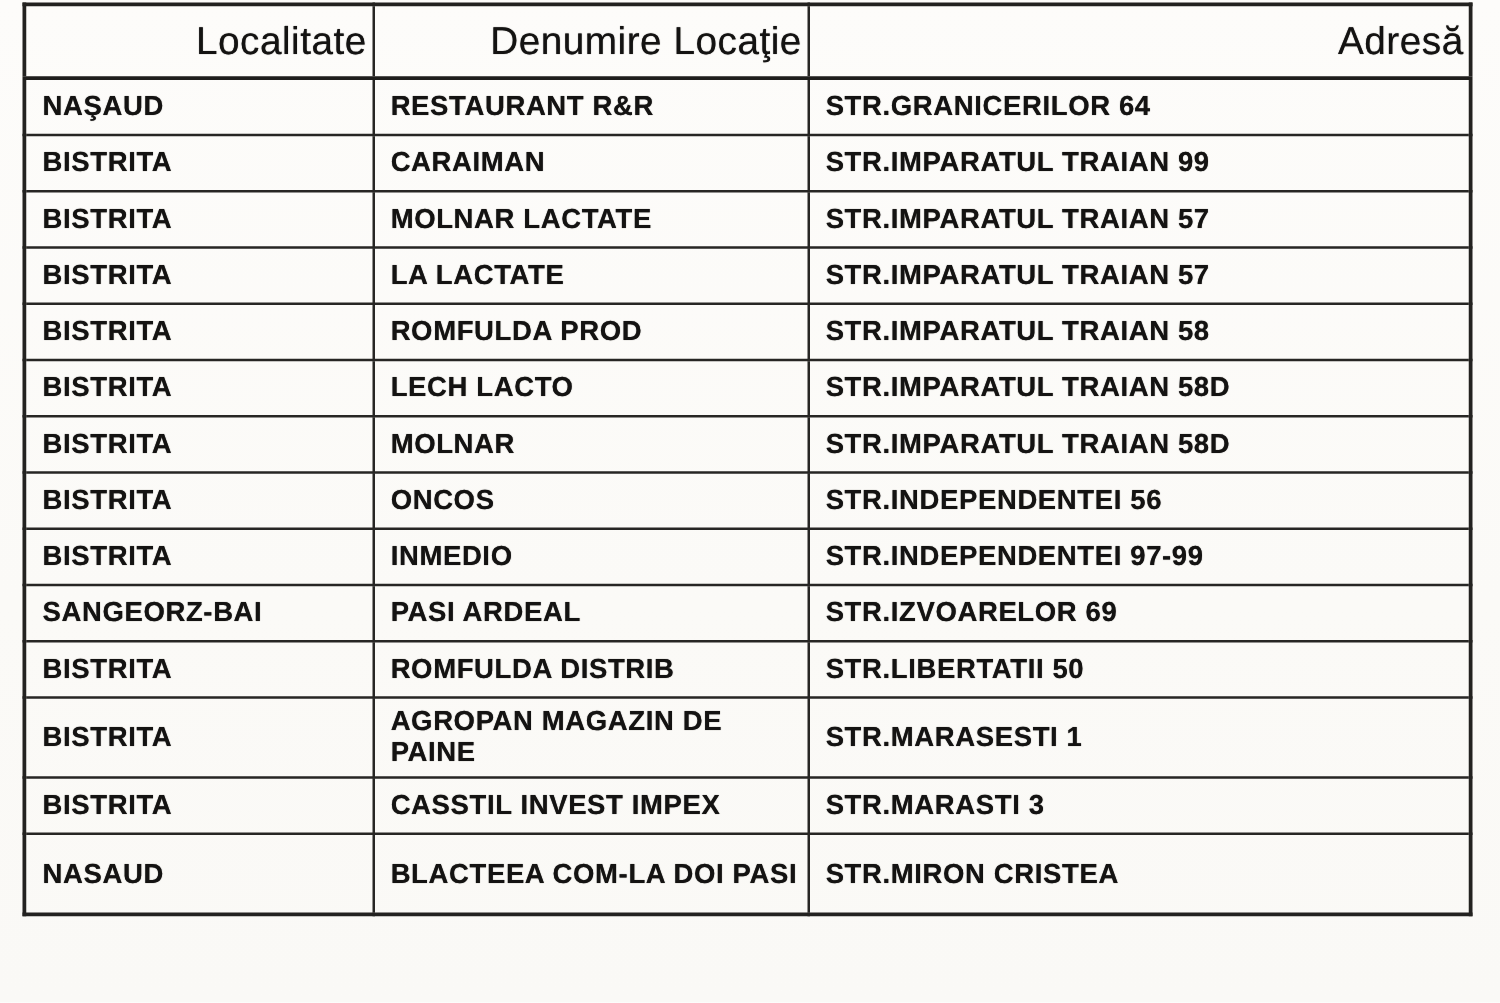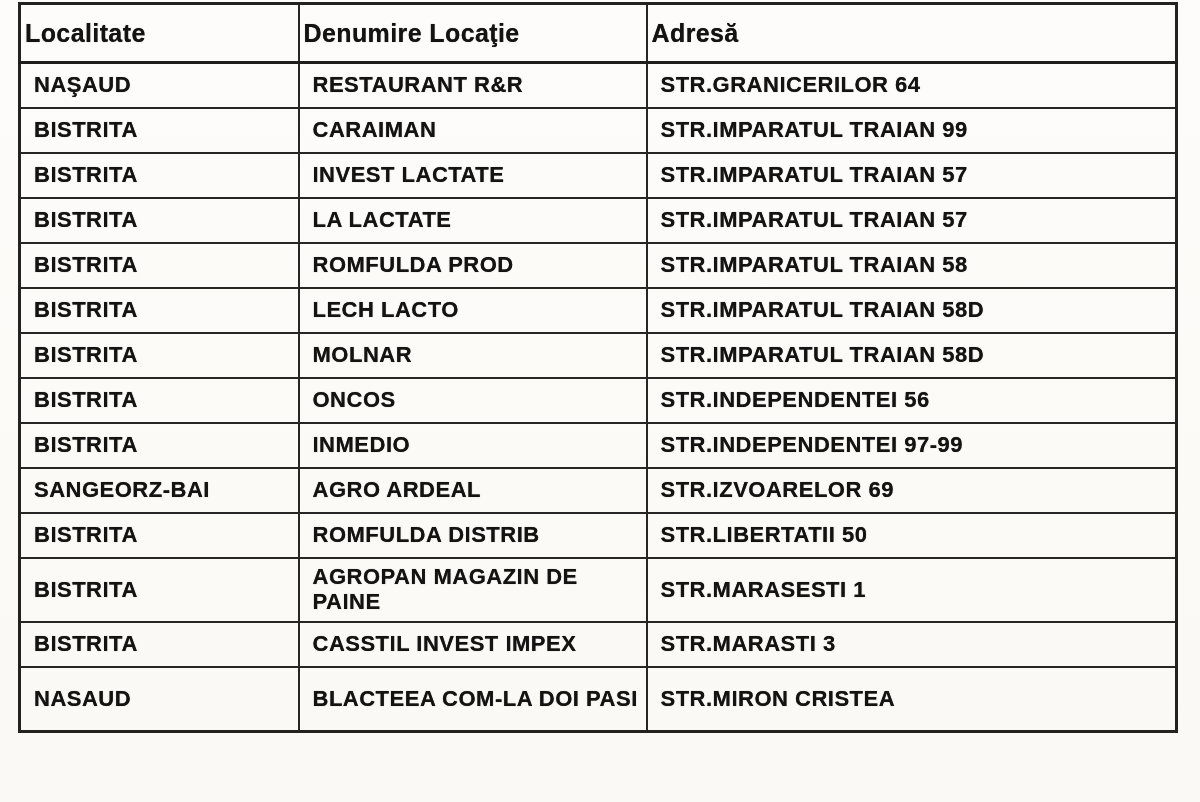--- a/index.html
+++ b/index.html
@@ -31,23 +31,23 @@
   .scan-table th, .scan-table td {
     border: 2px solid #2e2d2b;
     color: #1c1b1a;
     vertical-align: middle;
     overflow: hidden;
     text-shadow: 0 0 0.7px rgba(30,29,27,0.85);
   }
   .scan-table { border: 3px solid #2a2927; }
   .scan-table th {
     height: 56px;
-    font-size: 25px;
-    font-weight: bold;
-    text-align: left;
+    font-size: 31px;
+    font-weight: normal;
+    text-align: right;
     letter-spacing: 0.4px;
     border-bottom: 3px solid #262523;
     padding: 0 4px;
   }
   .scan-table td {
     height: 39px;
     font-size: 22px;
     font-weight: bold;
     text-align: left;
     letter-spacing: 0.5px;
@@ -80,21 +80,21 @@
           <td>RESTAURANT R&amp;R</td>
           <td>STR.GRANICERILOR 64</td>
         </tr>
         <tr>
           <td>BISTRITA</td>
           <td>CARAIMAN</td>
           <td>STR.IMPARATUL TRAIAN 99</td>
         </tr>
         <tr>
           <td>BISTRITA</td>
-          <td>INVEST LACTATE</td>
+          <td>MOLNAR LACTATE</td>
           <td>STR.IMPARATUL TRAIAN 57</td>
         </tr>
         <tr>
           <td>BISTRITA</td>
           <td>LA LACTATE</td>
           <td>STR.IMPARATUL TRAIAN 57</td>
         </tr>
         <tr>
           <td>BISTRITA</td>
           <td>ROMFULDA PROD</td>
@@ -115,21 +115,21 @@
           <td>ONCOS</td>
           <td>STR.INDEPENDENTEI 56</td>
         </tr>
         <tr>
           <td>BISTRITA</td>
           <td>INMEDIO</td>
           <td>STR.INDEPENDENTEI 97-99</td>
         </tr>
         <tr>
           <td>SANGEORZ-BAI</td>
-          <td>AGRO ARDEAL</td>
+          <td>PASI ARDEAL</td>
           <td>STR.IZVOARELOR 69</td>
         </tr>
         <tr>
           <td>BISTRITA</td>
           <td>ROMFULDA DISTRIB</td>
           <td>STR.LIBERTATII 50</td>
         </tr>
         <tr class="tall">
           <td>BISTRITA</td>
           <td>AGROPAN MAGAZIN DE PAINE</td>

